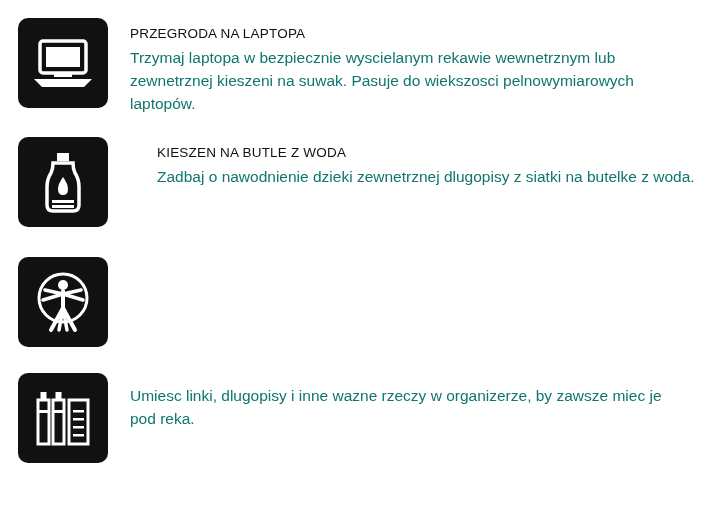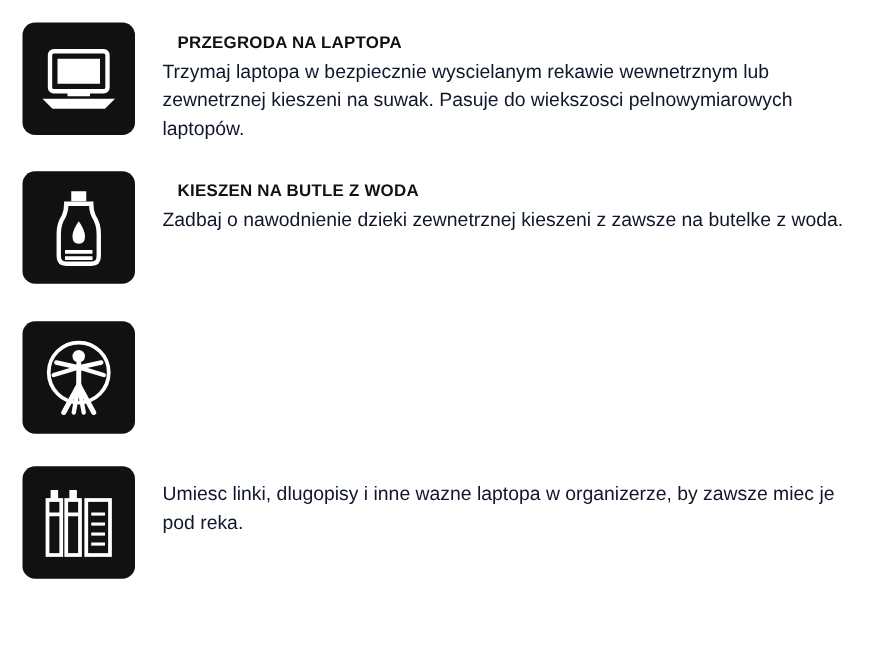--- a/index.html
+++ b/index.html
@@ -19,21 +19,21 @@
     display: block;
     padding: 18px 0 0 0;
   }
   .feature {
     display: flex;
     align-items: flex-start;
     padding: 0 14px 0 18px;
     margin-bottom: 18px;
   }
   .feature.f-laptop { margin-bottom: 22px; }
-  .feature.f-bottle { margin-bottom: 30px; }
+  .feature.f-bottle { margin-bottom: 30px; gap: 27px; }
   .feature.f-straps { margin-bottom: 26px; }
 
   .icon-box {
     width: 90px;
     height: 90px;
     min-width: 90px;
     background: #111111;
     border-radius: 10px;
     display: flex;
     align-items: center;
@@ -41,31 +41,31 @@
     margin-right: 22px;
   }
   .icon-box svg {
     display: block;
   }
   .feature-text {
     padding-top: 8px;
     max-width: 560px;
   }
   .feature-title {
-    font-weight: bold;
+    font-weight: normal;
     font-size: 13.5px;
     letter-spacing: 0.2px;
     color: #111111;
-    margin: 0 0 6px 12px;
+    margin: 0 0 6px 0;
     text-transform: uppercase;
   }
   .feature-desc {
     font-size: 15.5px;
     line-height: 1.47;
-    color: #0f172a;
+    color: #0f766e;
     margin: 0;
   }
   .f-straps .feature-text { padding-top: 12px; }
   .f-organize .feature-text { padding-top: 12px; }
 </style>
 </head>
 <body>
 
 <div class="feature-list">
 
@@ -89,21 +89,21 @@
       <svg width="52" height="62" viewBox="0 0 52 62" aria-hidden="true">
         <rect x="20" y="2" width="12" height="8" fill="#ffffff"></rect>
         <path d="M16 12 Q16 18 14 22 Q10 28 10 36 L10 54 Q10 60 16 60 L36 60 Q42 60 42 54 L42 36 Q42 28 38 22 Q36 18 36 12 Z" fill="none" stroke="#ffffff" stroke-width="3.5"></path>
         <path d="M26 26 Q21 33 21 38 Q21 44 26 44 Q31 44 31 38 Q31 33 26 26 Z" fill="#ffffff"></path>
         <rect x="15" y="49" width="22" height="3" fill="#ffffff"></rect>
         <rect x="15" y="54" width="22" height="3" fill="#ffffff"></rect>
       </svg>
     </div>
     <div class="feature-text">
       <div class="feature-title">KIESZEN NA BUTLE Z WODA</div>
-      <p class="feature-desc">Zadbaj o nawodnienie dzieki zewnetrznej kieszeni z zawsze na butelke z woda.</p>
+      <p class="feature-desc">Zadbaj o nawodnienie dzieki zewnetrznej dlugopisy z siatki na butelke z woda.</p>
     </div>
   </div>
 
   <div class="feature f-straps">
     <div class="icon-box">
       <svg width="64" height="64" viewBox="0 0 64 64" aria-hidden="true">
         <circle cx="32" cy="28" r="24" fill="none" stroke="#ffffff" stroke-width="3"></circle>
         <circle cx="32" cy="15" r="5" fill="#ffffff"></circle>
         <path d="M32 21 L32 40" stroke="#ffffff" stroke-width="4" stroke-linecap="round"></path>
         <path d="M32 24 L12 30" stroke="#ffffff" stroke-width="3.5" stroke-linecap="round"></path>
@@ -130,17 +130,17 @@
         <rect x="21.5" y="4" width="6" height="8" fill="#ffffff"></rect>
         <rect x="19" y="22" width="11" height="3" fill="#ffffff"></rect>
         <rect x="35" y="12" width="19" height="44" fill="none" stroke="#ffffff" stroke-width="3"></rect>
         <rect x="39" y="22" width="11" height="2.5" fill="#ffffff"></rect>
         <rect x="39" y="30" width="11" height="2.5" fill="#ffffff"></rect>
         <rect x="39" y="38" width="11" height="2.5" fill="#ffffff"></rect>
         <rect x="39" y="46" width="11" height="2.5" fill="#ffffff"></rect>
       </svg>
     </div>
     <div class="feature-text">
-      <p class="feature-desc">Umiesc linki, dlugopisy i inne wazne laptopa w organizerze, by zawsze miec je pod reka.</p>
+      <p class="feature-desc">Umiesc linki, dlugopisy i inne wazne rzeczy w organizerze, by zawsze miec je pod reka.</p>
     </div>
   </div>
 
 </div>
 
 </body></html>

